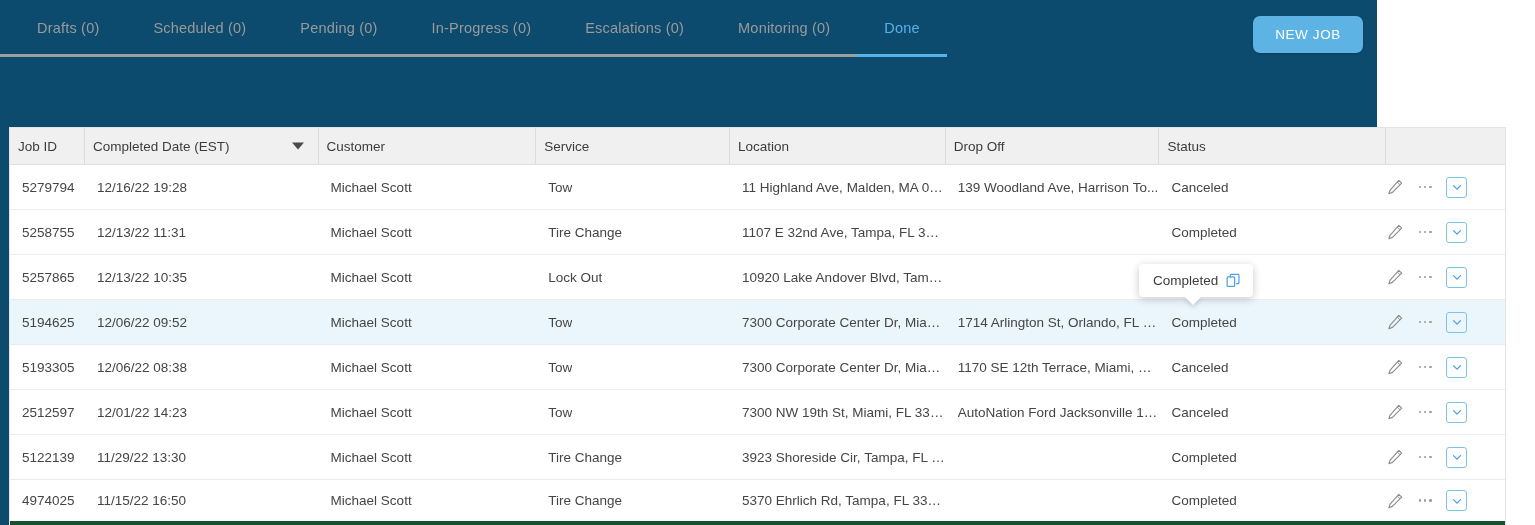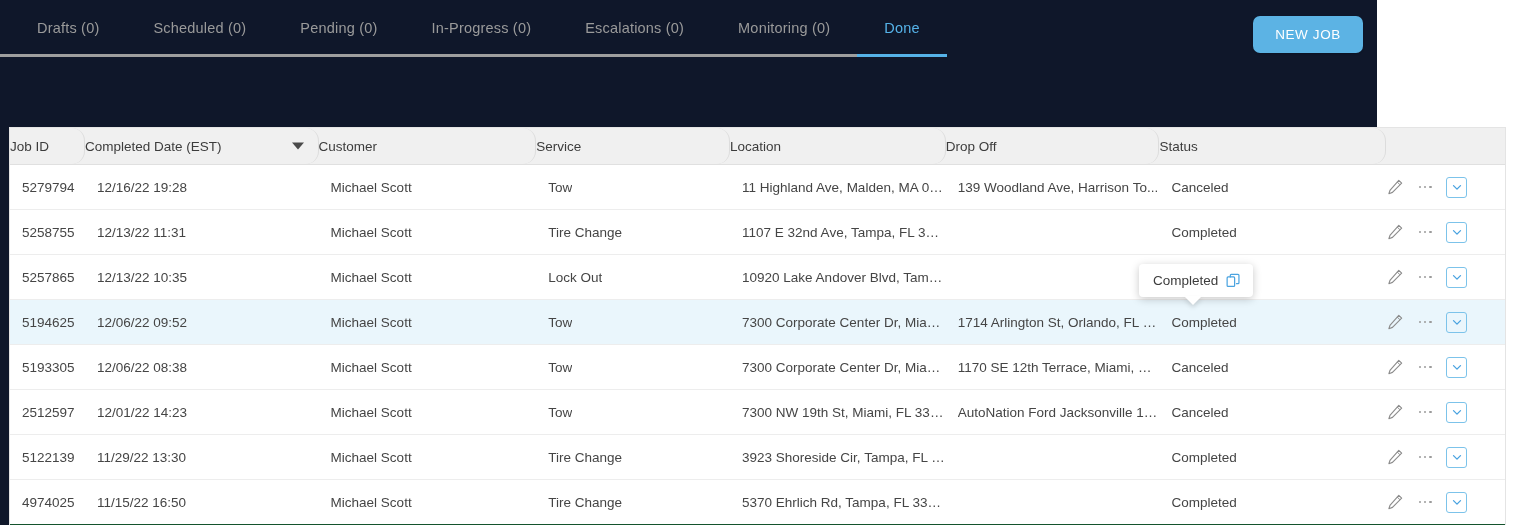--- a/index.html
+++ b/index.html
@@ -4,21 +4,21 @@
 <style>
   * { box-sizing: border-box; }
   html, body {
     margin: 0; padding: 0;
     width: 1535px; height: 525px;
     background: #ffffff;
     font-family: "Liberation Sans", sans-serif;
     -webkit-font-smoothing: antialiased;
     overflow: hidden;
   }
-  .app { position: relative; width: 1377px; height: 525px; background:#0f172a; }
+  .app { position: relative; width: 1377px; height: 525px; background:#0c4a6e; }
 
   
   .tabbar {
     position: relative;
     height: 57px;
     display: flex;
     align-items: flex-start;
     padding-left: 10px;
   }
   .tabs {
@@ -158,45 +158,44 @@
     display: flex;
     height: 37px;
     background: #f0f0f0;
     border-bottom: 1px solid #e0e0e0;
   }
   .th {
     display: flex;
     align-items: center;
     font-size: 13.5px;
     color: #3c3c3c;
-    padding-left: 0;
+    padding-left: 8px;
     border-right: 1px solid #dcdcdc;
     position: relative;
     white-space: nowrap;
-    border-radius: 13px;
   }
   .th:last-child { border-right: none; }
   .sort-caret {
     position: absolute;
     right: 14px; top: 50%;
     transform: translateY(-50%);
     width: 0; height: 0;
     border-left: 6px solid transparent;
     border-right: 6px solid transparent;
     border-top: 7px solid #4a4a4a;
   }
 
   .row {
     display: flex;
     height: 45px;
     border-bottom: 1px solid #ededed;
     background: #fff;
   }
   .row.selected { background: #eaf6fc; }
-  .row:last-child { border-bottom: 1px solid #14532d; }
+  .row:last-child { border-bottom: 4px solid #14532d; }
   .td {
     display: flex;
     align-items: center;
     font-size: 13.5px;
     color: #454545;
     padding-left: 12px;
     overflow: hidden;
     white-space: nowrap;
   }
   .td span { overflow: hidden; text-overflow: ellipsis; white-space: nowrap; }

